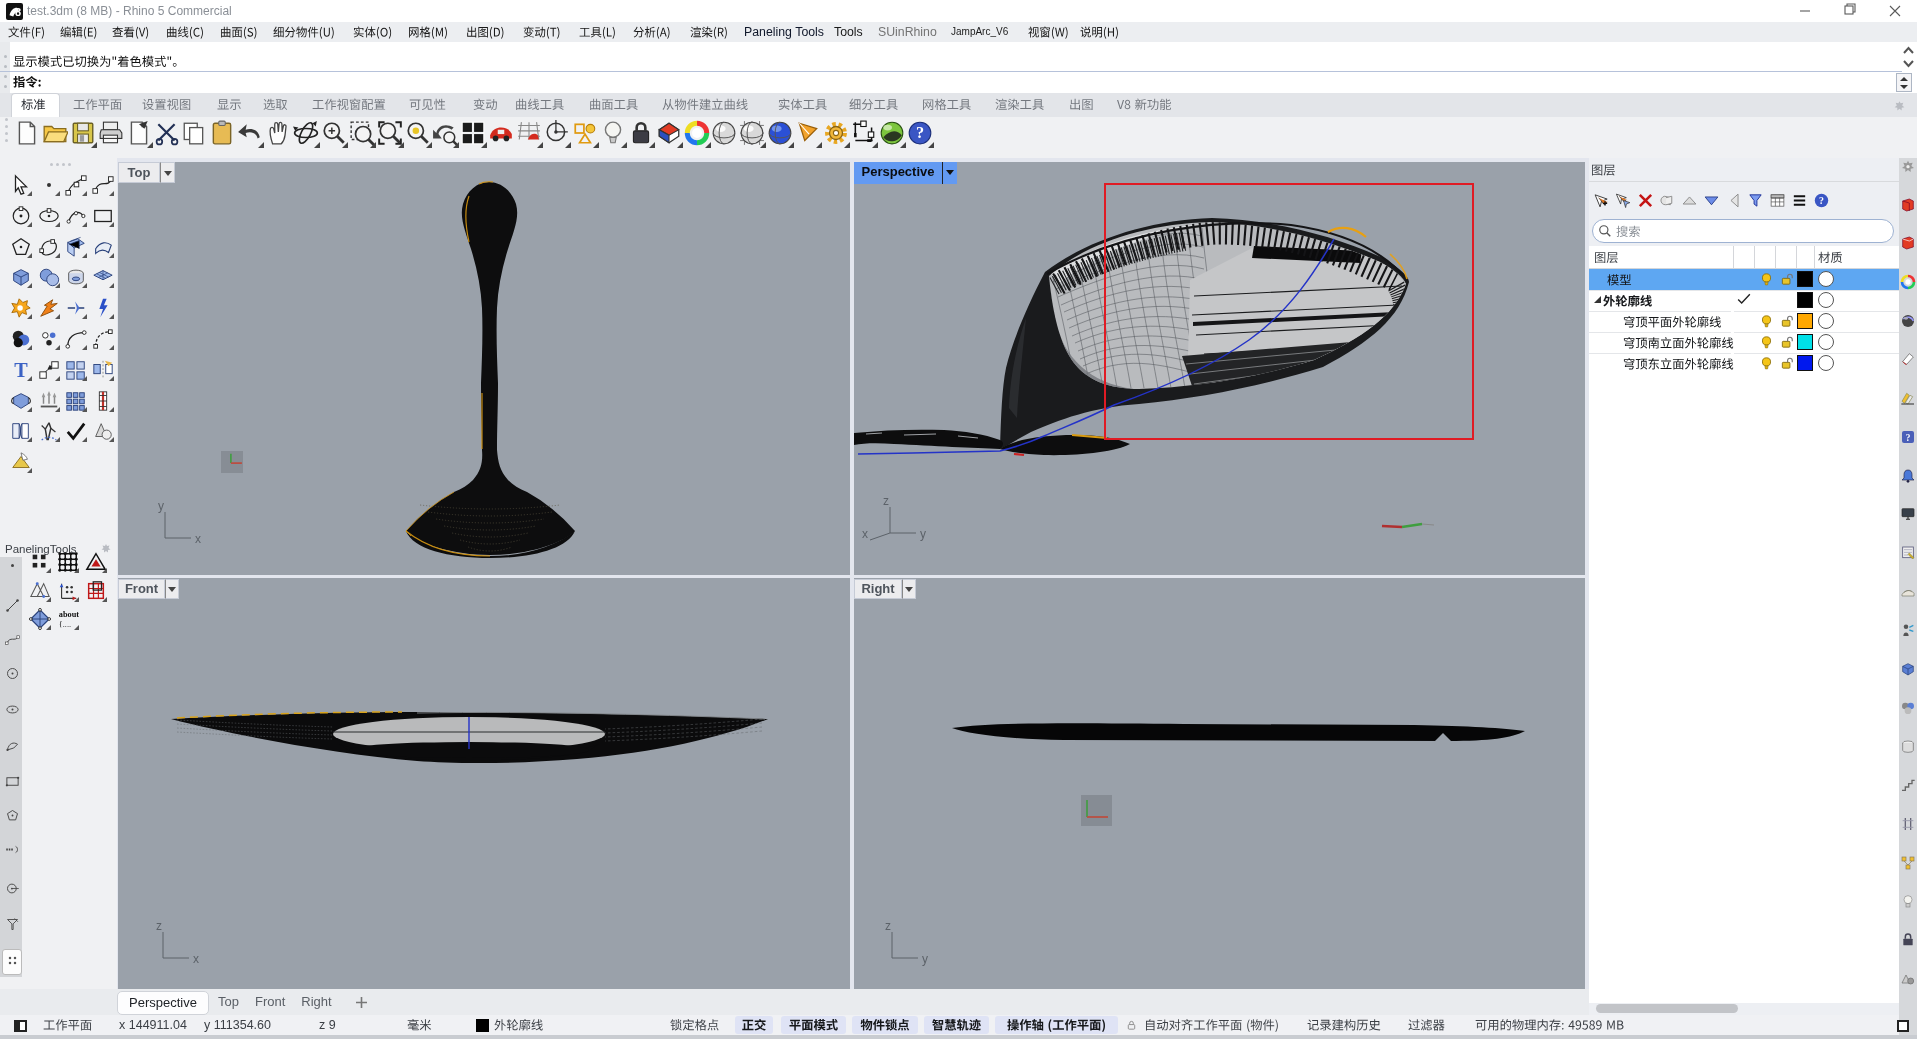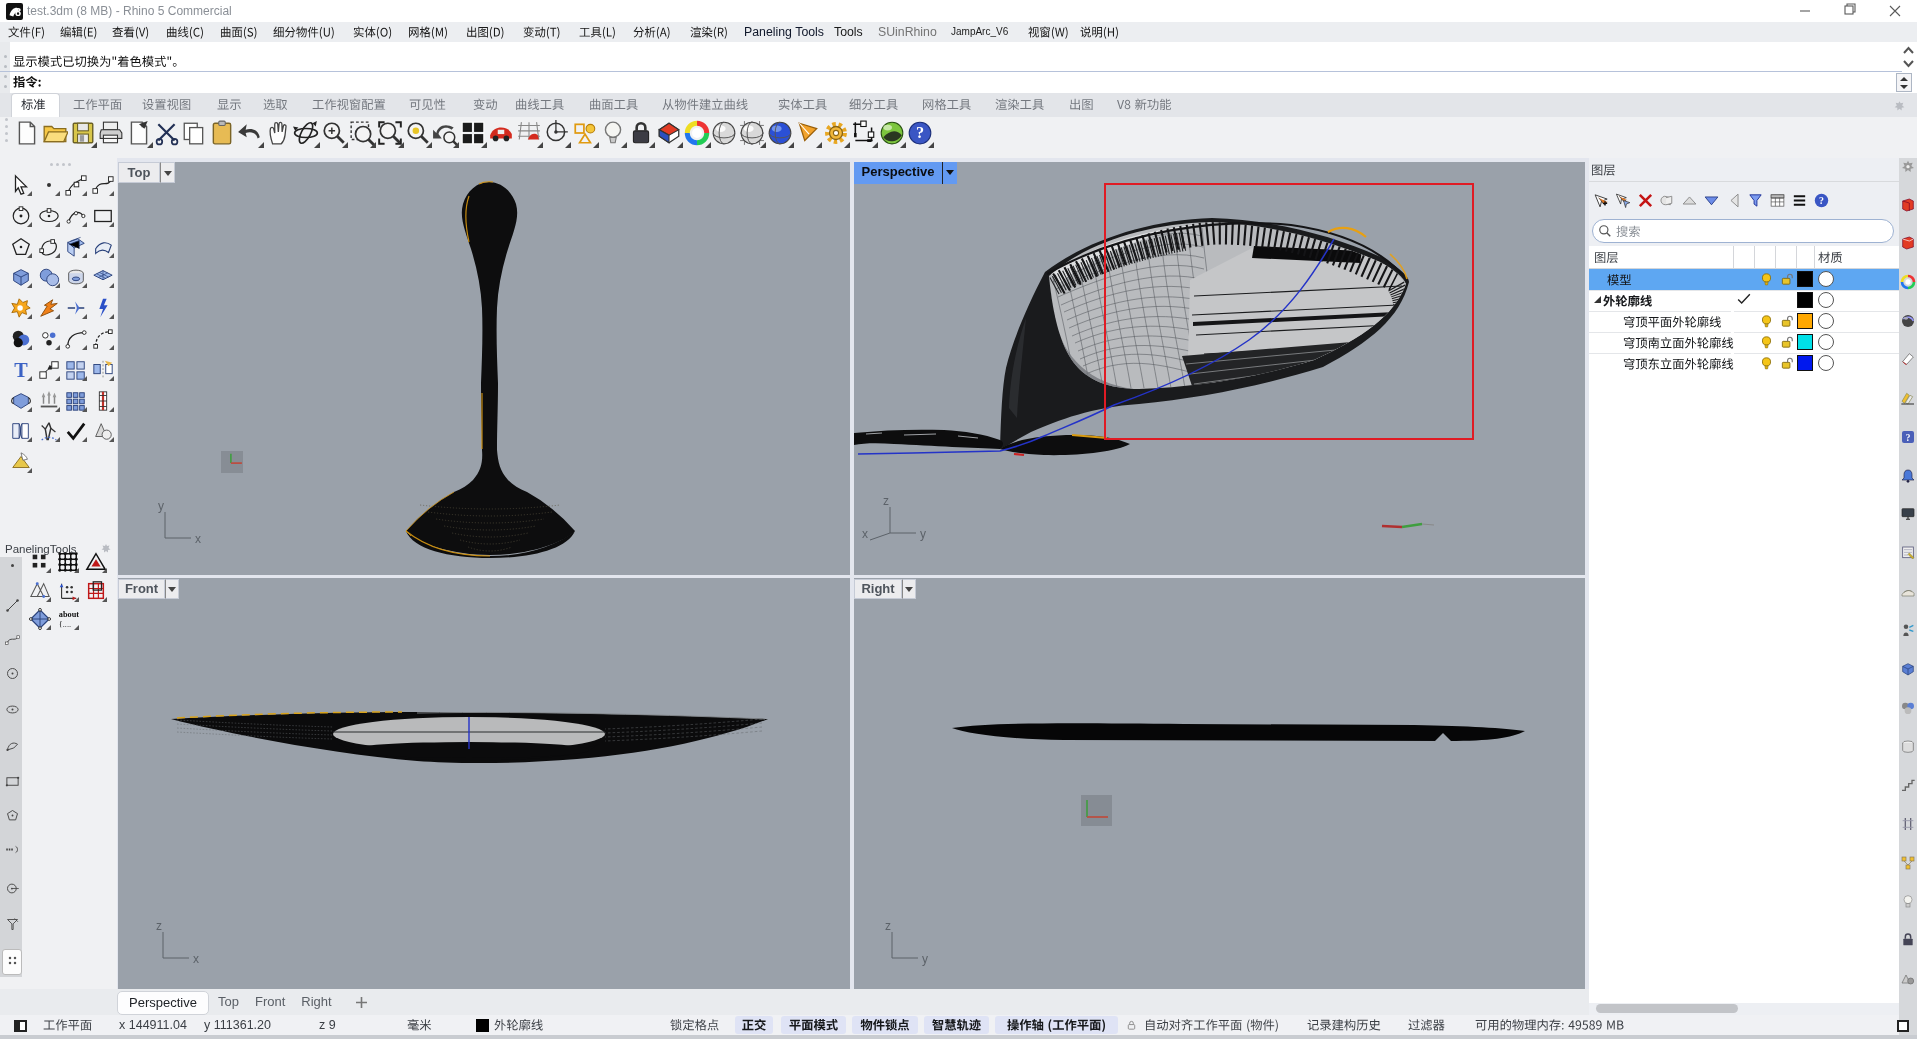--- a/index.html
+++ b/index.html
@@ -960,21 +960,21 @@
 <div style="position:absolute;left:1596px;top:1004px;width:142px;height:9px;background:#c2c4c8;border-radius:5px"></div>
 <div style="position:absolute;left:117px;top:991px;width:92px;height:24px;background:#fdfdfe;border:1px solid #d0d3d9;border-radius:5px;color:#202328;font-size:13px;line-height:22px;text-align:center">Perspective</div>
 <div style="position:absolute;left:218px;top:989px;width:420px;height:26px;color:#5a5f66;font-size:13px;line-height:26px"><span>Top</span><span style="margin-left:16px">Front</span><span style="margin-left:16px">Right</span></div>
 <svg style="position:absolute;left:355px;top:996px" width="13" height="13" viewBox="0 0 13 13">
     <path d="M6.5 1 V12 M1 6.5 H12" stroke="#777" stroke-width="1.6"></path>
     <path d="M6.5 1 V12 M1 6.5 H12" stroke="none"></path>
   </svg>
 <div style="position:absolute;left:14px;top:1020px;width:13px;height:12px;background:#fff;border:2px solid #222"></div>
 <div style="position:absolute;left:14px;top:1020px;width:6px;height:12px;background:#222"></div>
 <div style="position:absolute;left:119px;top:1015px;width:260px;height:20px;color:#3c4046;font-size:12.5px;line-height:20px">x 144911.04</div>
-<div style="position:absolute;left:204px;top:1015px;width:260px;height:20px;color:#3c4046;font-size:12.5px;line-height:20px">y 111361.20</div>
+<div style="position:absolute;left:204px;top:1015px;width:260px;height:20px;color:#3c4046;font-size:12.5px;line-height:20px">y 111354.60</div>
 <div style="position:absolute;left:319px;top:1015px;width:60px;height:20px;color:#3c4046;font-size:12.5px;line-height:20px">z 9</div>
 <div style="position:absolute;left:476px;top:1019px;width:13px;height:13px;background:#000"></div>
 <div style="position:absolute;left:735px;top:1016px;width:38px;height:18px;background:#dfe3f5;border-radius:3px"></div>
 <div style="position:absolute;left:781px;top:1016px;width:65px;height:18px;background:#dfe3f5;border-radius:3px"></div>
 <div style="position:absolute;left:852px;top:1016px;width:66px;height:18px;background:#dfe3f5;border-radius:3px"></div>
 <div style="position:absolute;left:924px;top:1016px;width:65px;height:18px;background:#dfe3f5;border-radius:3px"></div>
 <div style="position:absolute;left:995px;top:1016px;width:123px;height:18px;background:#dfe3f5;border-radius:3px"></div>
 <svg style="position:absolute;left:1126px;top:1019px" width="11" height="13" viewBox="0 0 24 24">
     <rect x="5" y="10" width="14" height="10" rx="2" fill="none" stroke="#888" stroke-width="2"></rect>
     <path d="M8 10 V7 a4 4 0 0 1 8 0 V10" fill="none" stroke="#888" stroke-width="2"></path>

